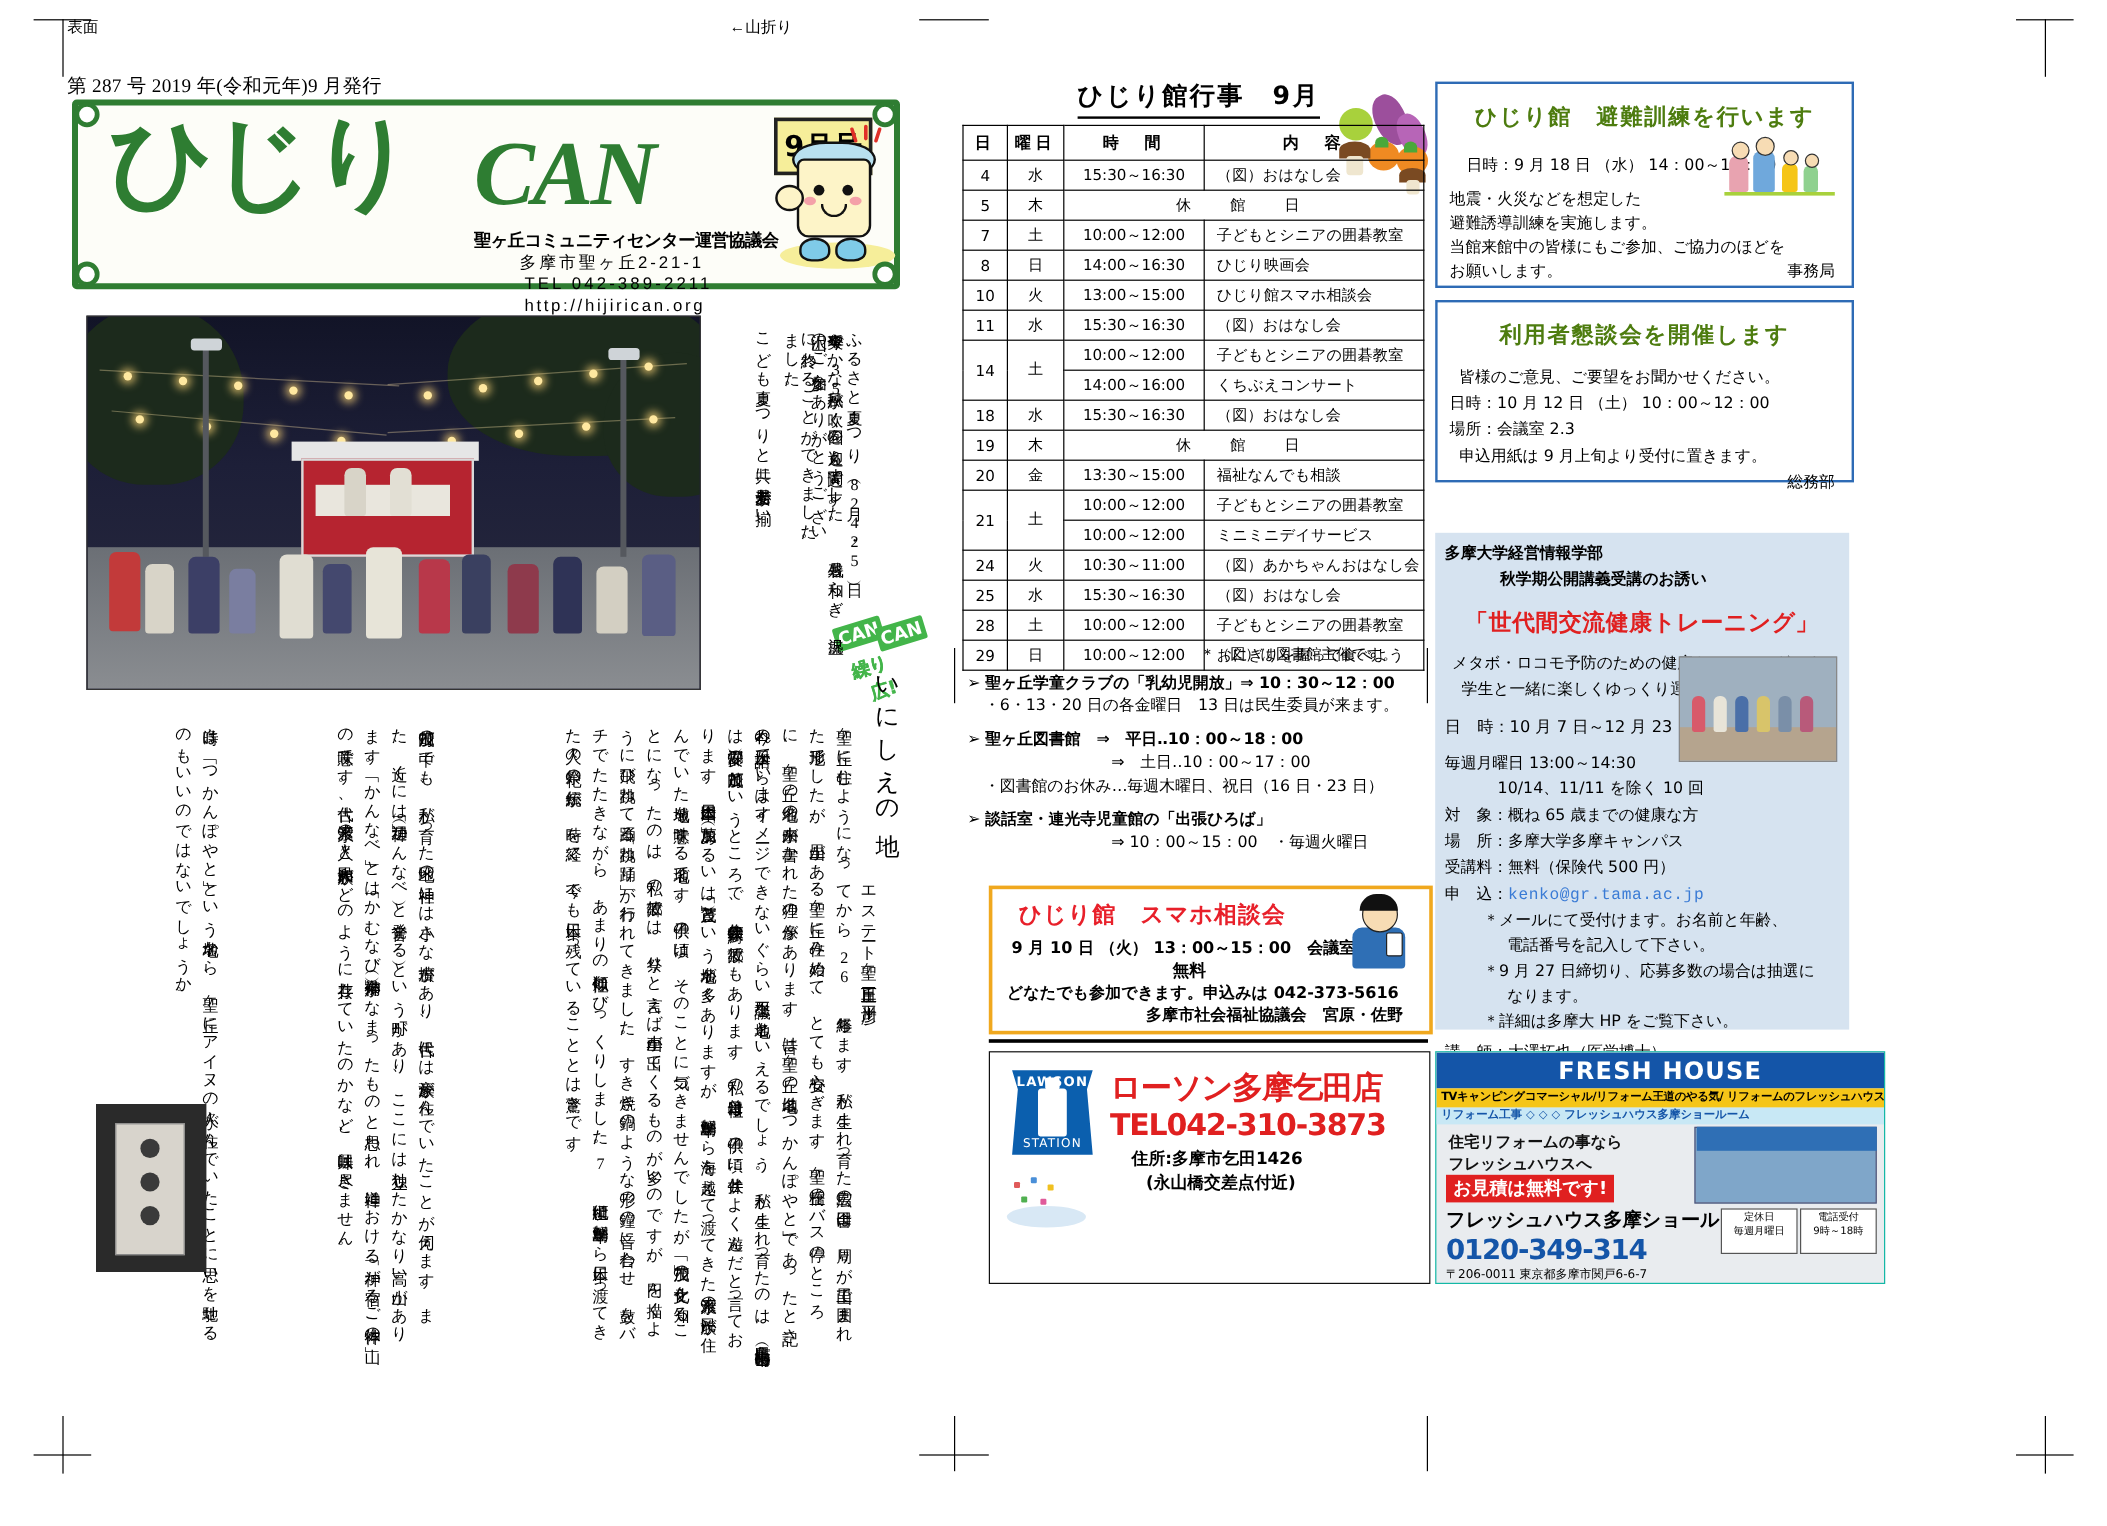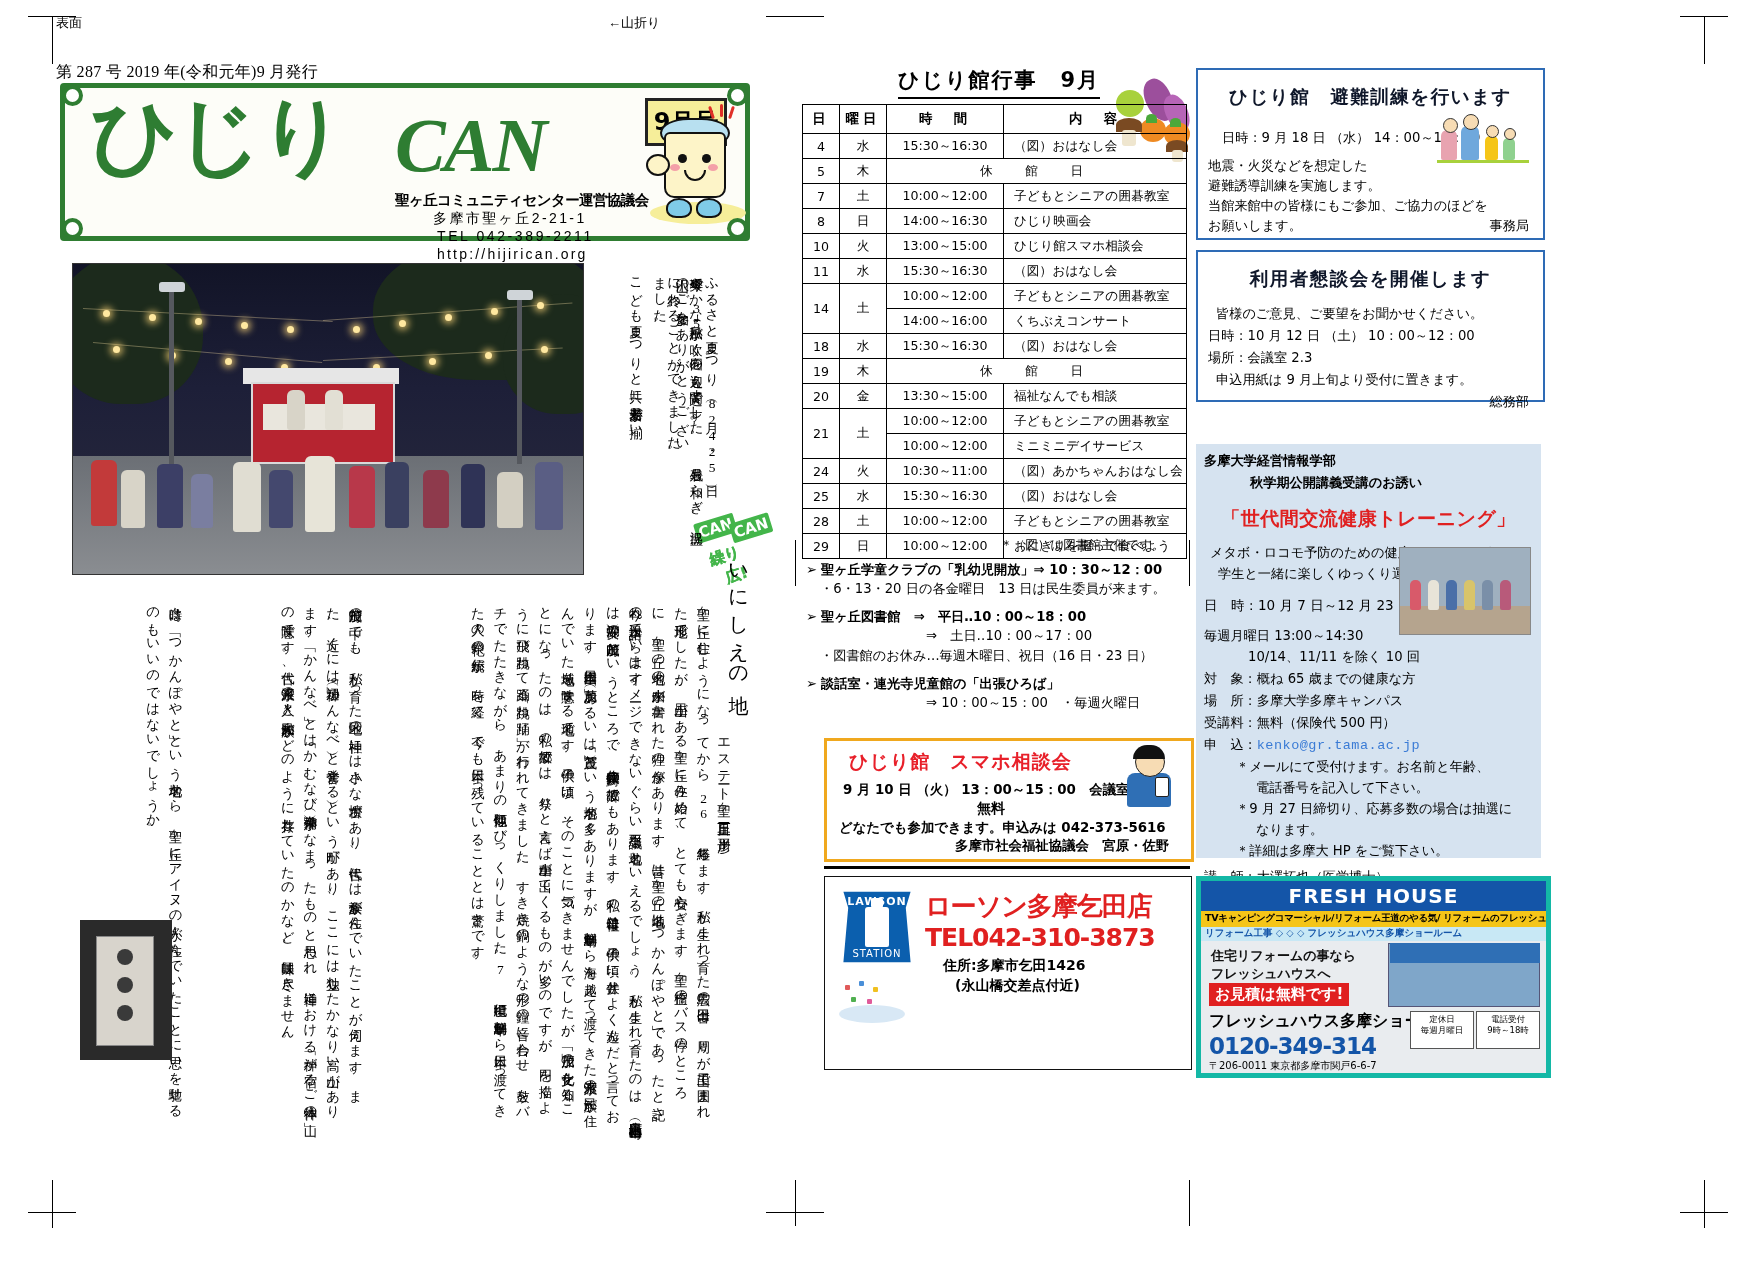--- a/index.html
+++ b/index.html
@@ -133,21 +133,21 @@
   .sma-l3{position:absolute;left:12px;top:78px;font-size:13.4px;font-family:"DejaVu Sans",sans-serif;font-weight:bold;}
   .sma-l4{position:absolute;left:128px;top:96px;font-size:13.4px;font-family:"DejaVu Sans",sans-serif;font-weight:bold;}
   .sma-person{position:absolute;right:14px;top:6px;width:56px;height:62px;}
   .sp-head{position:absolute;left:14px;top:0;width:28px;height:28px;border-radius:50%;background:#f7dcb4;border:1.5px solid #222;}
   .sp-hair{position:absolute;left:12px;top:-2px;width:32px;height:14px;border-radius:16px 16px 0 0;background:#111;}
   .sp-body{position:absolute;left:6px;top:26px;width:44px;height:34px;background:#2f6fb5;border-radius:8px 8px 3px 3px;}
   .sp-phone{position:absolute;left:34px;top:30px;width:12px;height:18px;background:#fff;border:1.5px solid #222;border-radius:2px;}
 
   
   .rbox{position:absolute;border:2px solid #2e6bb5;background:#fff;}
-  .rbox-title{font-size:18.5px;font-weight:bold;color:#0f172a;text-align:center;
+  .rbox-title{font-size:18.5px;font-weight:bold;color:#4d7c0f;text-align:center;
      font-family:"DejaVu Sans",sans-serif;letter-spacing:1.5px;}
   .rb-line{font-size:13.2px;font-family:"DejaVu Sans",sans-serif;}
   .sig{text-align:right;font-size:13.2px;font-family:"DejaVu Sans",sans-serif;}
 
   .tamabox{position:absolute;left:1196px;top:444px;width:345px;height:414px;background:#d6e3f0;}
   .tb-l{font-size:13.2px;font-family:"DejaVu Sans",sans-serif;}
   .tb-red{color:#e02020;font-weight:bold;font-size:19px;text-align:center;
      font-family:"DejaVu Sans",sans-serif;letter-spacing:.5px;}
   .tb-mail{color:#3a7bd5;font-family:"Liberation Mono",monospace;font-size:13.5px;letter-spacing:.5px;}
   .tb-photo{position:absolute;right:10px;top:103px;width:130px;height:86px;background:#9fb0bf;overflow:hidden;border:1px solid #888;}
@@ -182,22 +182,22 @@
   .lw-addr{position:absolute;left:118px;top:80px;font-size:14px;font-weight:bold;
      font-family:"DejaVu Sans",sans-serif;}
   .lw-addr2{position:absolute;left:130px;top:100px;font-size:14px;font-weight:bold;
      font-family:"DejaVu Sans",sans-serif;}
   .lw-redbox{position:absolute;left:8px;top:124px;width:348px;height:62px;border:2px dotted #e02020;}
   .lw-rb{position:absolute;left:6px;font-size:13.4px;font-weight:bold;color:#e02020;
      font-family:"DejaVu Sans",sans-serif;letter-spacing:-.3px;white-space:nowrap;}
   .lw-conf{position:absolute;left:14px;top:100px;width:66px;height:50px;}
   .conf{position:absolute;width:5px;height:5px;border-radius:1px;}
 
-  .fresh{position:absolute;left:1196px;top:876px;width:345px;height:192px;border:5px solid #14b8a6;
-     background:#e9ecef;overflow:hidden;}
+  .fresh{position:absolute;left:1196px;top:876px;width:345px;height:192px;border:1px solid #14b8a6;
+     background:#e9ecef;overflow:hidden;padding-left:28px;}
   .fr-top{position:absolute;left:0;top:0;width:100%;height:30px;background:#1455a8;}
   .fr-brand{position:absolute;left:0;top:3px;width:100%;text-align:center;color:#fff;
      font-size:20px;font-weight:bold;font-family:"DejaVu Sans",sans-serif;letter-spacing:1px;}
   .fr-strip{position:absolute;left:0;top:30px;width:100%;height:16px;background:#f5c518;}
   .fr-strip-t{position:absolute;left:4px;top:31px;font-size:9.5px;font-weight:bold;
      font-family:"DejaVu Sans",sans-serif;letter-spacing:-.3px;white-space:nowrap;}
   .fr-strip2{position:absolute;left:0;top:46px;width:100%;height:14px;background:#c8e8f5;}
   .fr-strip2-t{position:absolute;left:4px;top:46px;font-size:9.5px;font-weight:bold;
      font-family:"DejaVu Sans",sans-serif;color:#1455a8;white-space:nowrap;}
   .fr-l1{position:absolute;left:10px;top:66px;font-size:13px;font-weight:bold;

